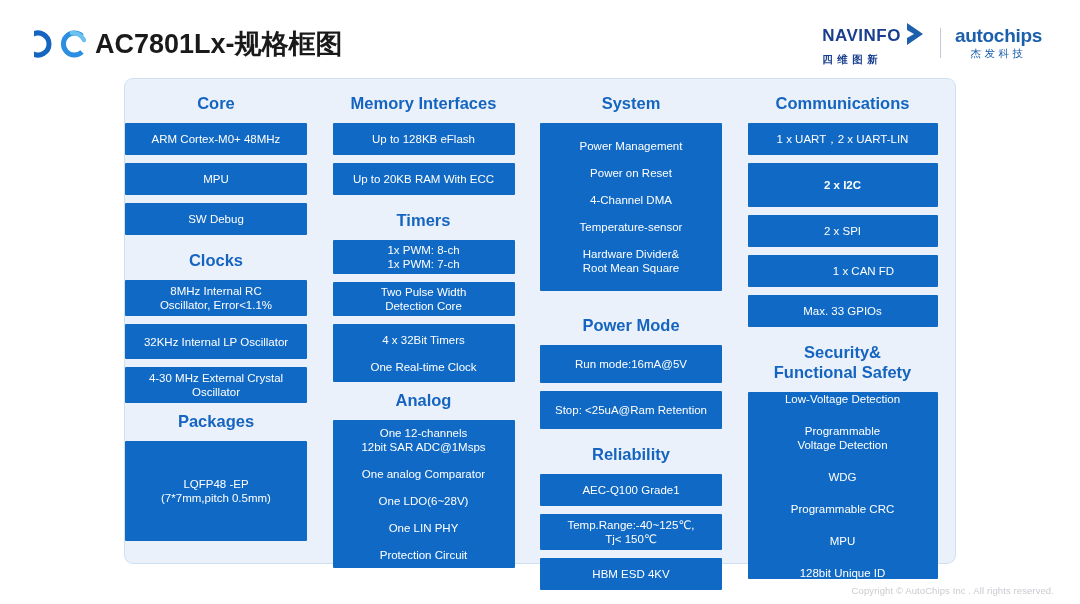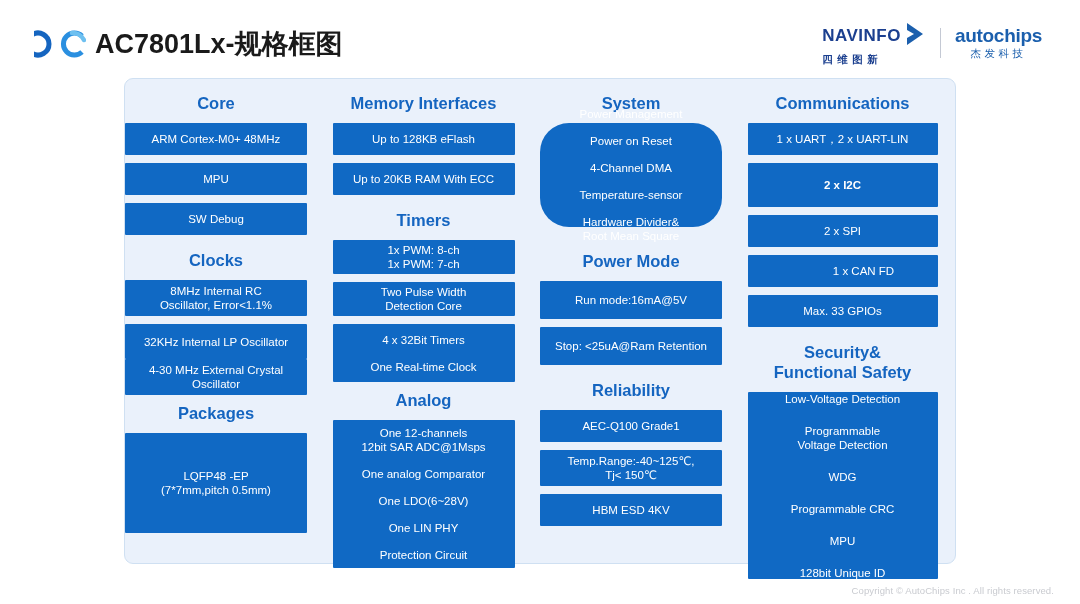--- a/index.html
+++ b/index.html
@@ -133,21 +133,21 @@
             <span class="ln">MPU</span>
           </div>
           <div class="box" style="height: 32px; margin-bottom: 8px; width: 100%;">
             <span class="ln">SW Debug</span>
           </div>
           <div class="sect-title" style="margin-top: 15px; margin-bottom: 10px;">Clocks</div>
           <div class="box" style="height: 36px; margin-bottom: 8px; width: 100%;">
             <span class="ln">8MHz Internal RC</span>
             <span class="ln">Oscillator, Error&lt;1.1%</span>
           </div>
-          <div class="box" style="height: 35px; width: 100%;">
+          <div class="box" style="height: 35px; margin-bottom: 8px; width: 100%;">
             <span class="ln">32KHz Internal LP Oscillator</span>
           </div>
           <div class="box" style="height: 36px; margin-bottom: 8px; width: 100%;">
             <span class="ln">4-30 MHz External Crystal</span>
             <span class="ln">Oscillator</span>
           </div>
           <div class="sect-title" style="margin-bottom: 10px;">Packages</div>
           <div class="box" style="height: 100px; margin-bottom: 12px; width: 100%;">
             <span class="ln">LQFP48 -EP</span>
             <span class="ln">(7*7mm,pitch 0.5mm)</span>
@@ -182,21 +182,21 @@
             <span class="ln">One analog Comparator</span>
             <span class="ln">One LDO(6~28V)</span>
             <span class="ln">One LIN PHY</span>
             <span class="ln">Protection Circuit</span>
           </div>
         </div>
       </div>
       <div class="col col-3">
         <div class="col-inner" style="margin-top: 14px;">
           <div class="sect-title" style="margin-top: 0px; margin-bottom: 10px;">System</div>
-          <div class="box spaced" style="height: 104px; margin-bottom: 24px; width: 100%; border-radius: 29px;">
+          <div class="box spaced" style="height: 168px; margin-bottom: 24px; width: 100%;">
             <span class="ln">Power Management</span>
             <span class="ln">Power on Reset</span>
             <span class="ln">4-Channel DMA</span>
             <span class="ln">Temperature-sensor</span>
             <span class="ln">Hardware Divider&amp;<br>Root Mean Square</span>
           </div>
           <div class="sect-title" style="margin-top: 15px; margin-bottom: 10px;">Power Mode</div>
           <div class="box" style="height: 38px; margin-bottom: 8px; width: 100%;">
             <span class="ln">Run mode:16mA@5V</span>
           </div>

